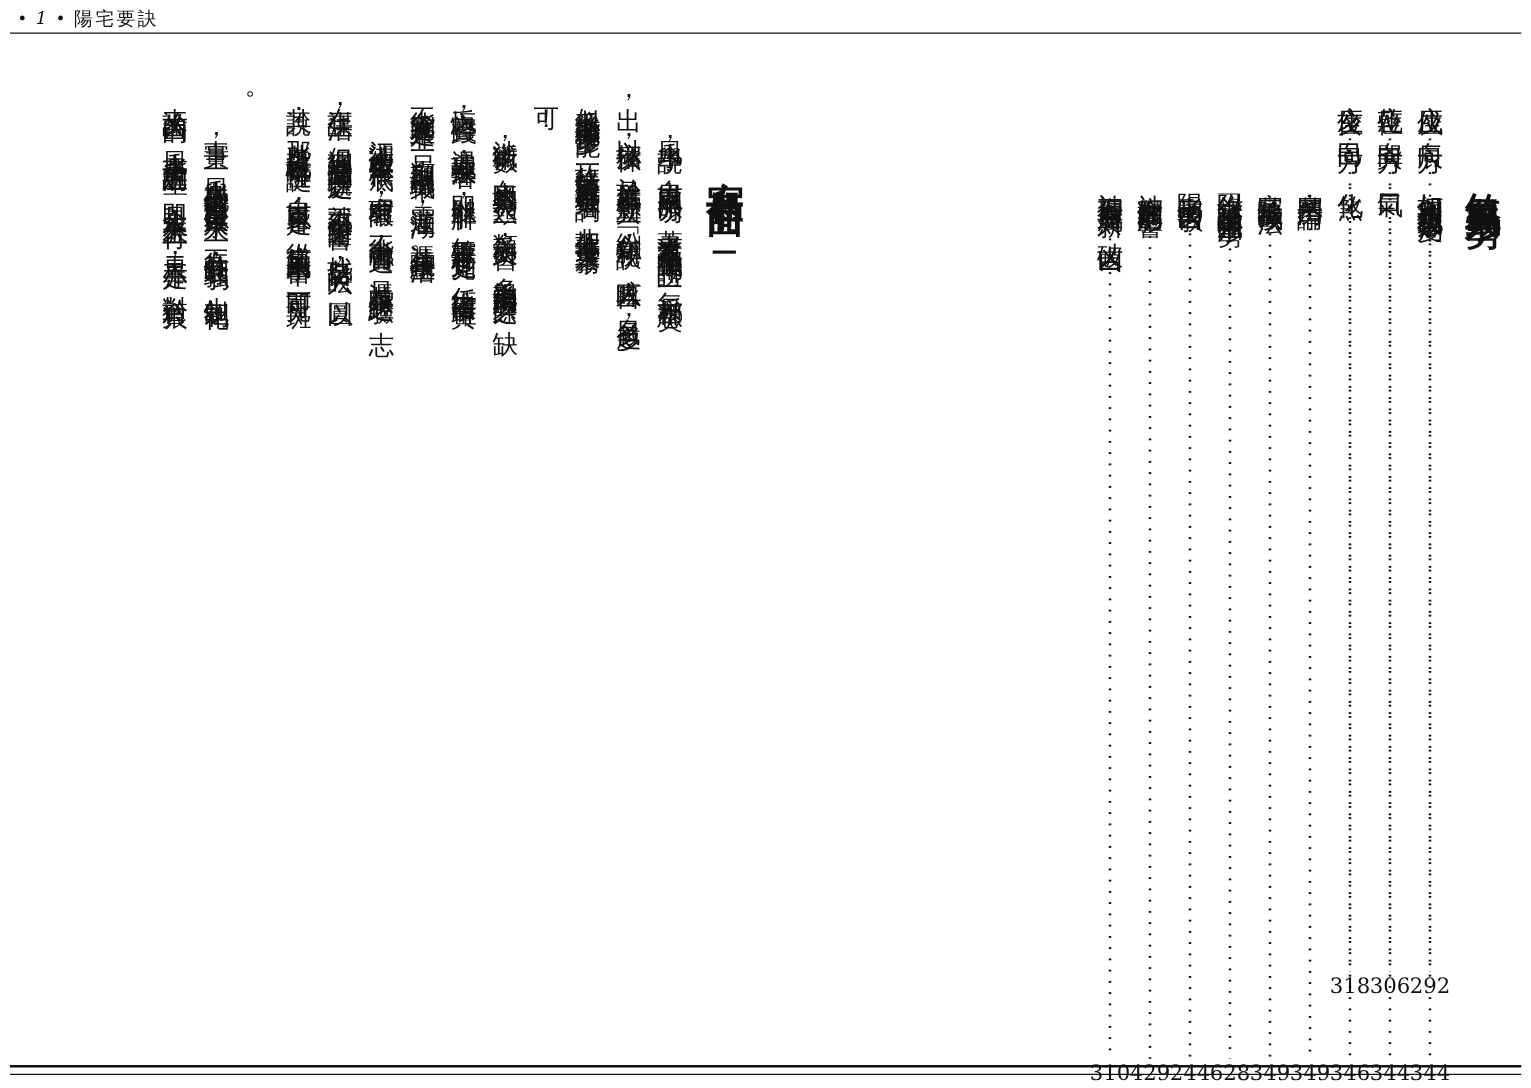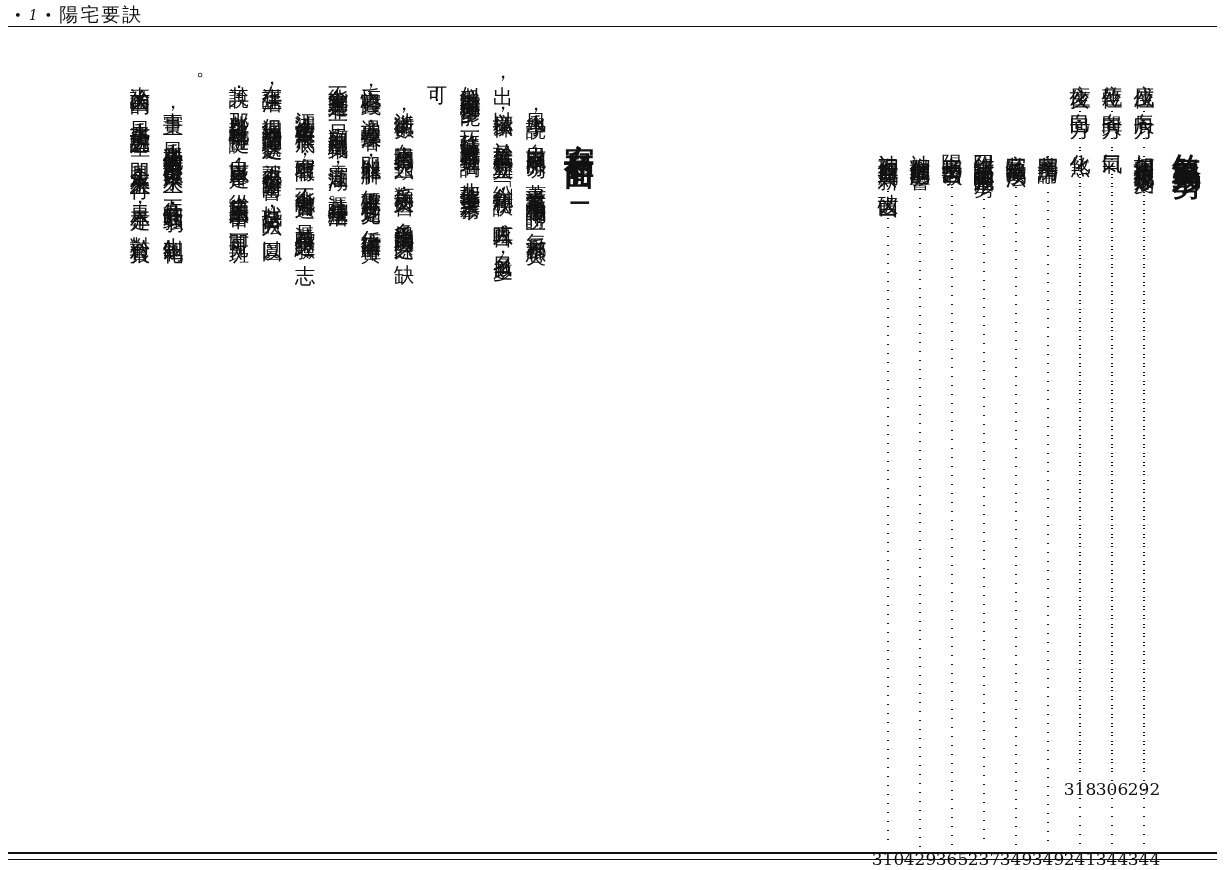--- a/index.html
+++ b/index.html
@@ -36,21 +36,21 @@
   .header .dot {
     font-size: 13px;
     line-height: 1;
   }
   .header .folio {
     font-style: italic;
     font-family: "DejaVu Serif", serif;
     font-size: 14px;
   }
   .header .title {
-    font-size: 19px;
+    font-size: 15px;
     letter-spacing: 2px;
   }
 
   .rule-top {
     position: absolute;
     top: 26px;
     left: 8px;
     width: 1209px;
     height: 0;
     border-top: 1.5px solid #111;
@@ -240,41 +240,41 @@
         <span class="pg">344</span>
       </div>
       <div class="toc-entry">
         <span class="label">氣口</span>
         <span class="leader"></span>
         <span class="pg">344</span>
       </div>
       <div class="toc-entry">
         <span class="label">化煞</span>
         <span class="leader"></span>
-        <span class="pg">241</span>
+        <span class="pg">346</span>
       </div>
       <div class="toc-entry">
         <span class="label">宅基房門論</span>
         <span class="leader"></span>
         <span class="pg">349</span>
       </div>
       <div class="toc-entry">
         <span class="label">宅基缺陷截改法</span>
         <span class="leader"></span>
         <span class="pg">349</span>
       </div>
       <div class="toc-entry">
         <span class="label">附錄諸家論「陽宅外圍形勢」</span>
         <span class="leader"></span>
-        <span class="pg">237</span>
+        <span class="pg">628</span>
       </div>
       <div class="toc-entry">
         <span class="label">陽宅形勢吉凶歌</span>
         <span class="leader"></span>
-        <span class="pg">365</span>
+        <span class="pg">244</span>
       </div>
       <div class="toc-entry">
         <span class="label">神廟對住宅的影響</span>
         <span class="leader"></span>
         <span class="pg">429</span>
       </div>
       <div class="toc-entry">
         <span class="label">神廟五行所屬與新、破吉凶</span>
         <span class="leader"></span>
         <span class="pg">310</span>

